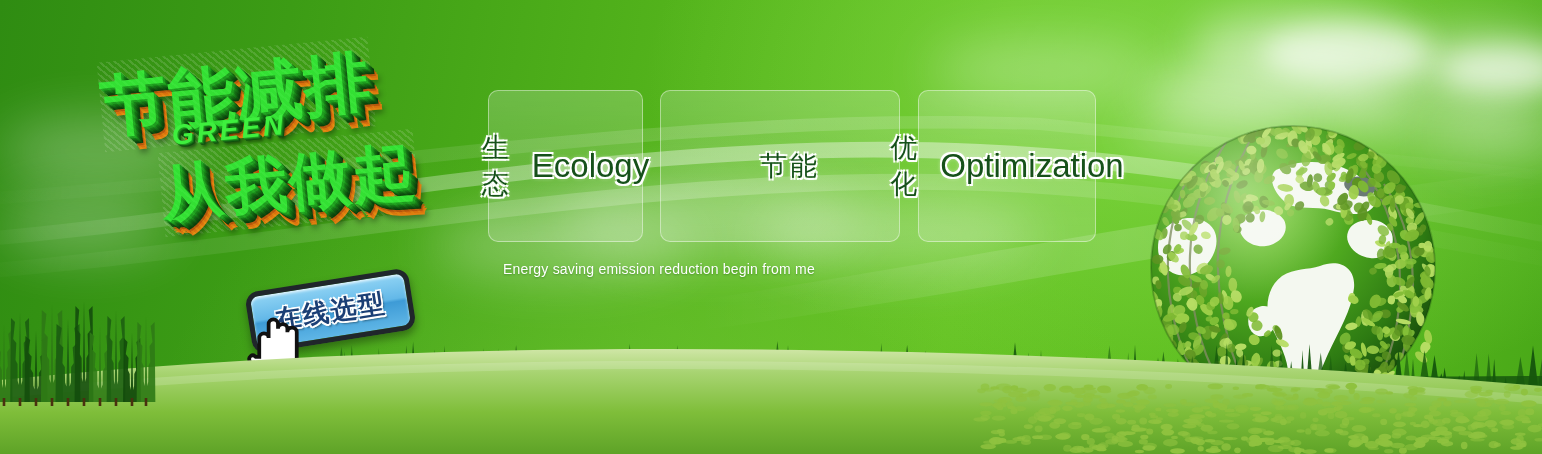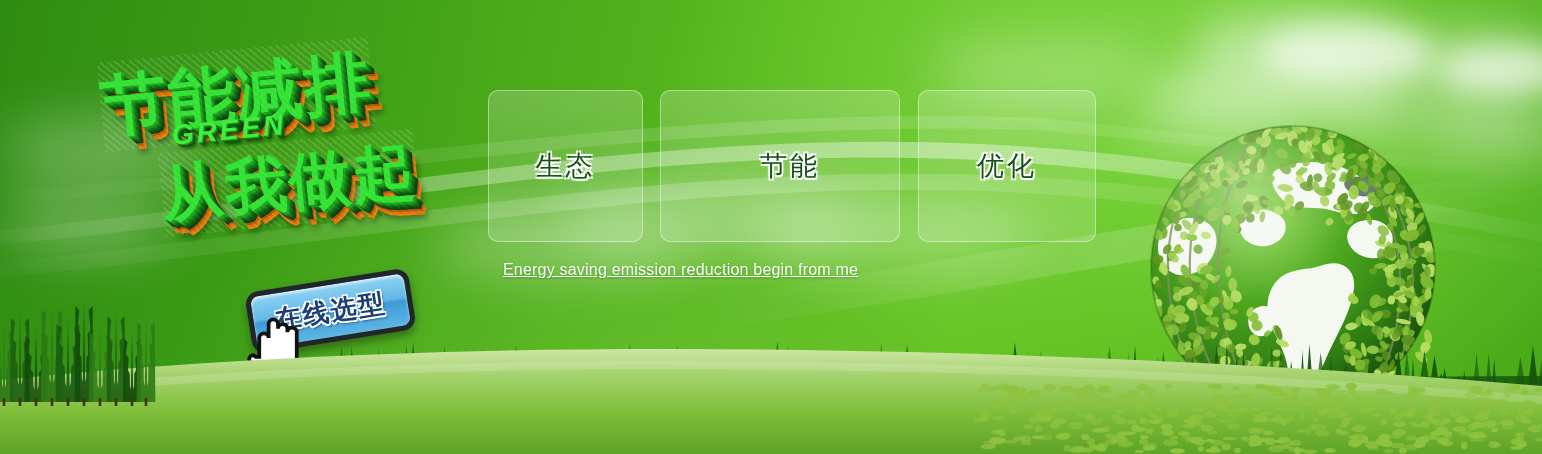--- a/index.html
+++ b/index.html
@@ -94,23 +94,22 @@
   }
   .card-en {
     font-size:33px; color:#16511a; letter-spacing:0px;
     text-shadow:-1.8px -1.8px 0 #fff, 1.8px -1.8px 0 #fff, -1.8px 1.8px 0 #fff, 1.8px 1.8px 0 #fff,
                 0 0 5px rgba(255,255,255,.95);
   }
 
   
   #tagline {
     position:absolute; left:503px; top:261px;
-    font-size:16px; color:#ffffff; letter-spacing:.2px;
+    font-size:14px; color:#ffffff; letter-spacing:.2px;
     text-shadow:0 1px 2px rgba(0,70,0,.35);
-    text-decoration:underline;
   }
 
   
   #ground { position:absolute; left:0; bottom:0; width:1542px; height:120px; pointer-events:none; }
   #treeline { position:absolute; left:0; bottom:52px; width:1542px; height:80px; pointer-events:none; }
 
   
   #globe { position:absolute; left:1148px; top:118px; width:290px; height:300px; pointer-events:none; }
 </style>
 </head>
@@ -171,26 +170,28 @@
       <span id="cta-label">在线选型</span>
     </div>
     <svg id="hand-cursor" viewBox="0 0 60 70">
       <path d="M14,40 L14,24 a4,4 0 0 1 8,0 L22,12 a4,4 0 0 1 8,0 L30,16 a4,4 0 0 1 8,0 L38,19 a4,4 0 0 1 8,0 L46,44 c0,12 -7,20 -17,20 c-9,0 -13,-4 -16,-10 L6,44 c-2,-4 2,-7 5,-4 Z" fill="#ffffff" stroke="#111111" stroke-width="3.2" stroke-linejoin="miter"></path>
     </svg>
   </div>
 
   <div id="cards">
     <div class="card" style="left: 0px; width: 155px;">
       <div class="card-cn">生态</div>
+      <div class="card-en">Ecology</div>
     </div>
     <div class="card" style="left: 172px; width: 240px; padding-left: 20px;">
       <div class="card-cn">节能</div>
     </div>
     <div class="card" style="left: 430px; width: 178px;">
       <div class="card-cn">优化</div>
+      <div class="card-en">Optimization</div>
     </div>
   </div>
 
   <div id="tagline">Energy saving emission reduction begin from me</div>
 
   <svg id="globe" viewBox="0 0 290 300">
     <defs>
       <radialGradient id="gsph" cx="38%" cy="30%" r="75%">
         <stop offset="0%" stop-color="#7fd13c"></stop>
         <stop offset="42%" stop-color="#4ea81f"></stop>

